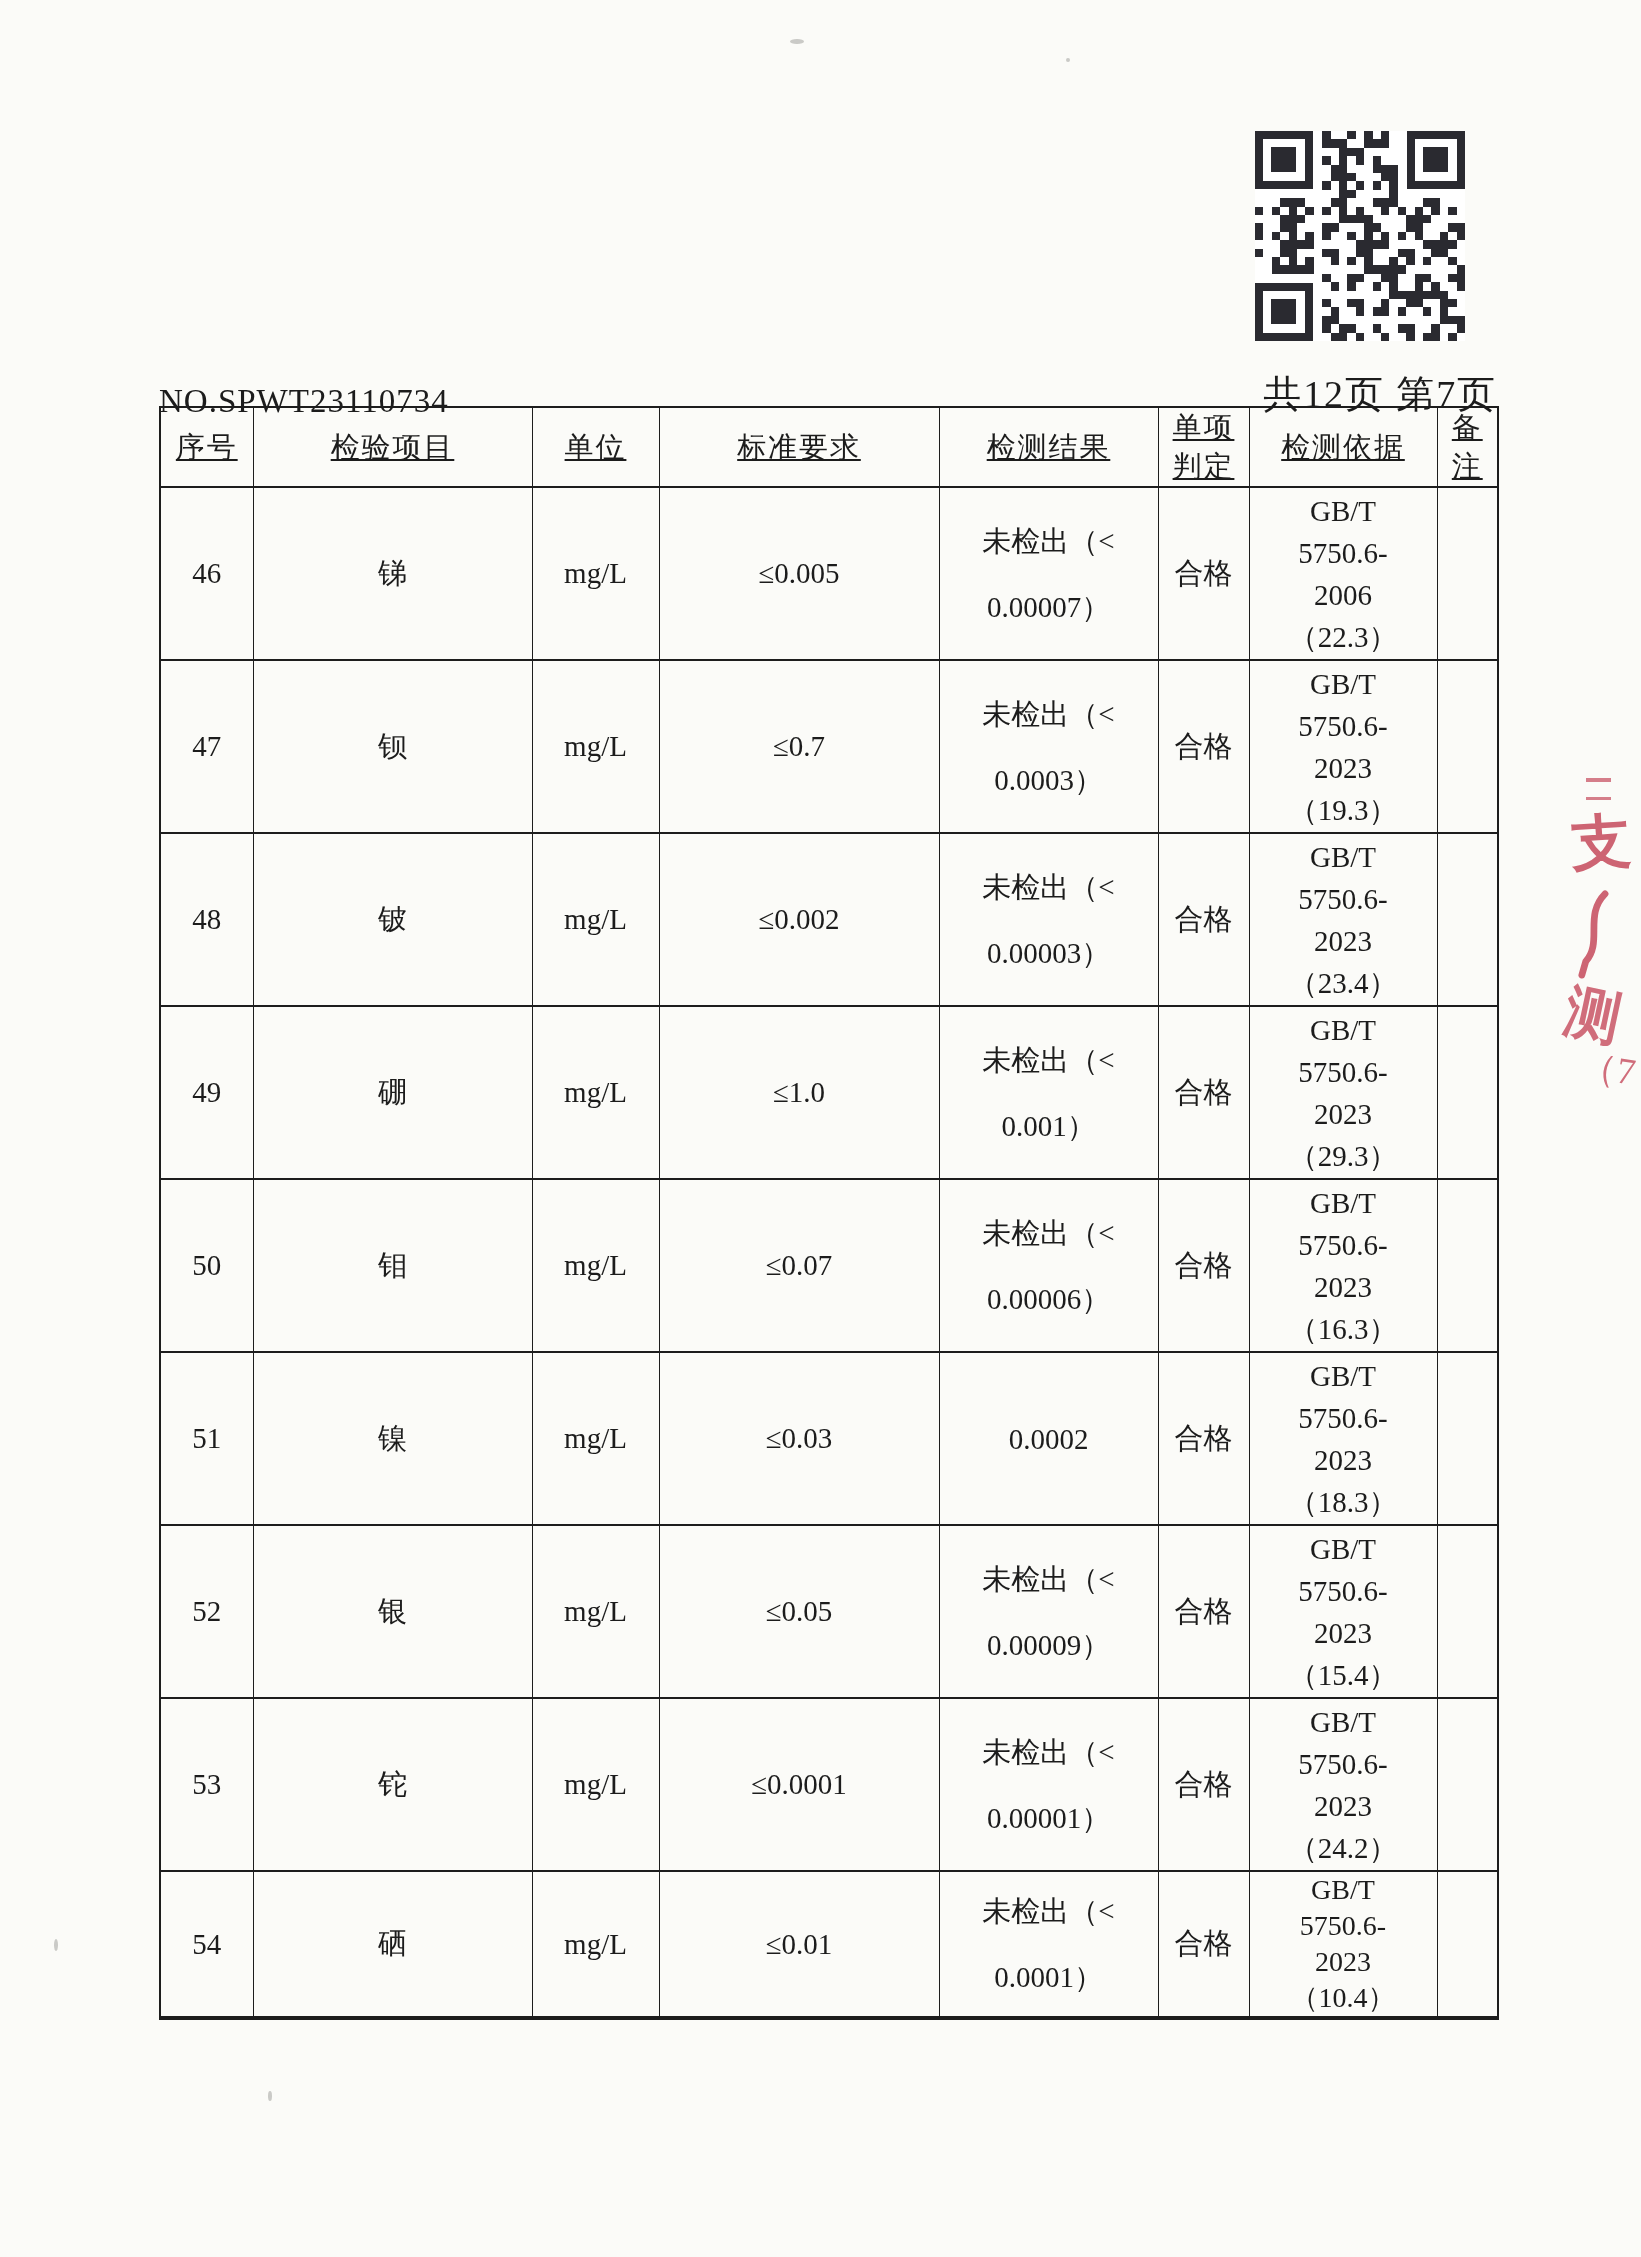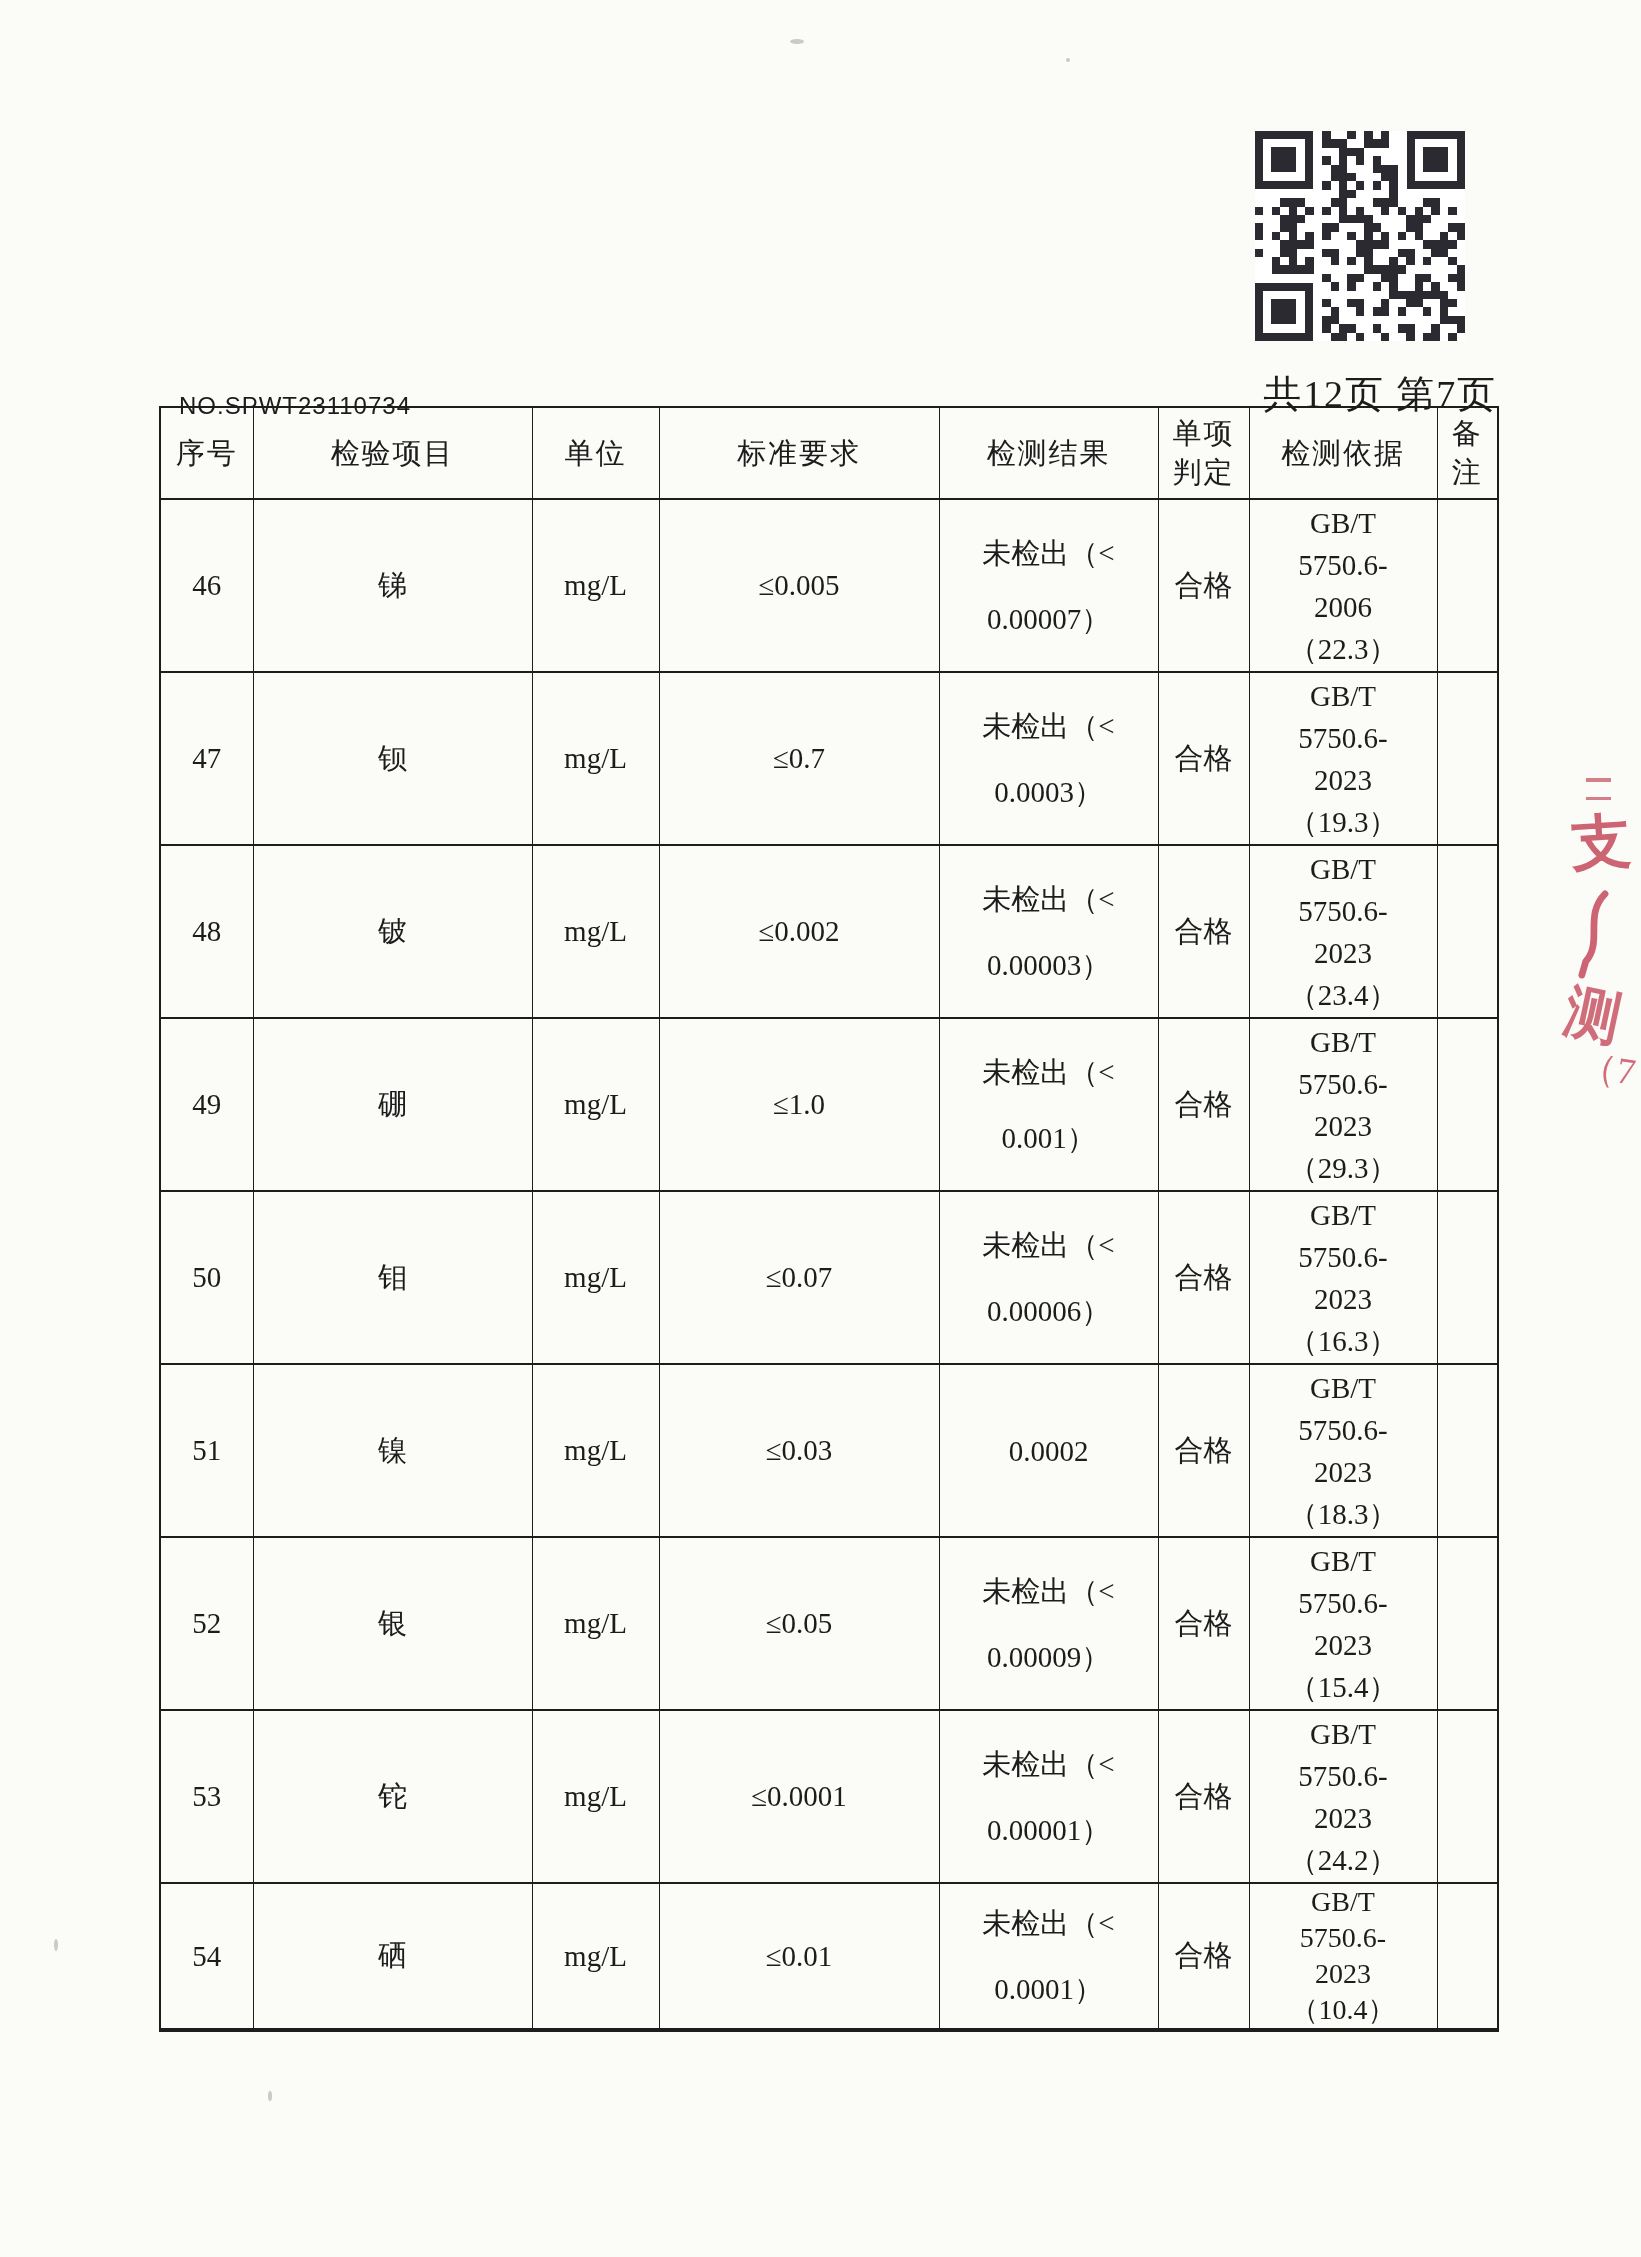--- a/index.html
+++ b/index.html
@@ -8,21 +8,21 @@
     background:#fbfbf8;
     font-family:"Liberation Serif","DejaVu Serif",serif;
     color:#1c1c1c;overflow:hidden;
   }
   .page{position:absolute;inset:0;}
   
   .title-wrap{position:absolute;left:241px;top:143px;width:1023px;text-align:center;}
   .company{font-size:54px;font-weight:bold;letter-spacing:5.8px;line-height:62px;}
   .report-title{font-size:52px;font-weight:bold;letter-spacing:7.7px;line-height:60px;margin-top:13.5px;}
   .meta-row{position:absolute;left:159px;top:369px;width:1338px;display:flex;justify-content:space-between;align-items:flex-end;}
-  .report-no{font-size:24px;font-family:Liberation Sans, sans-serif;letter-spacing:1px;margin-left:20px;}
+  .report-no{font-size:33px;font-family:Liberation Serif, serif;letter-spacing:1px;}
   .page-info{font-size:38px;letter-spacing:1.9px;}
   
   .qr{position:absolute;left:1255px;top:131px;width:210px;height:210px;background:#fff;}
   .qr-grid{position:absolute;inset:0;display:grid;grid-template-columns:repeat(25,1fr);grid-template-rows:repeat(25,1fr);}
   .qr-grid div.on{background:#2a2a30;}
   .finder{position:absolute;width:58px;height:58px;border:8.7px solid #2a2a30;box-sizing:border-box;background:#fff;}
   .finder::after{content:"";position:absolute;left:7.7px;top:7.7px;width:25px;height:25px;background:#2a2a30;}
   .finder.tl{left:0;top:0;}
   .finder.tr{right:0;top:0;}
   .finder.bl{left:0;bottom:0;}
@@ -32,21 +32,21 @@
     border-collapse:collapse;table-layout:fixed;
     font-size:29px;
   }
   table.results th,table.results td{
     border:1.9px solid #1d1d1d;border-bottom-width:2.9px;
     text-align:center;vertical-align:middle;
     padding:0 3.9px;white-space:pre-line;
     font-weight:normal;
   }
   table.results{border:2.9px solid #1d1d1d;}
-  tr.head{height:92px;}
+  tr.head{height:80px;text-decoration:underline;}
   tr.h-std{height:173px;}
   tr.h-last{height:135px;}
   tr.h-last td{border-bottom-width:4.8px;}
   td.basis{line-height:42px;margin-left:12px;}
   tr.h-last td.basis{line-height:36px;font-size:28px;}
   td.result{line-height:66px;}
   th{letter-spacing:1.9px;line-height:39px;}
   
   .seal-frag{position:absolute;color:#c64a5c;opacity:.85;pointer-events:none;}
   .seal-bar{left:1586px;top:778px;width:25px;height:15.4px;border-top:4.8px solid #c64a5c;border-bottom:3.9px solid #c64a5c;opacity:.7;}

